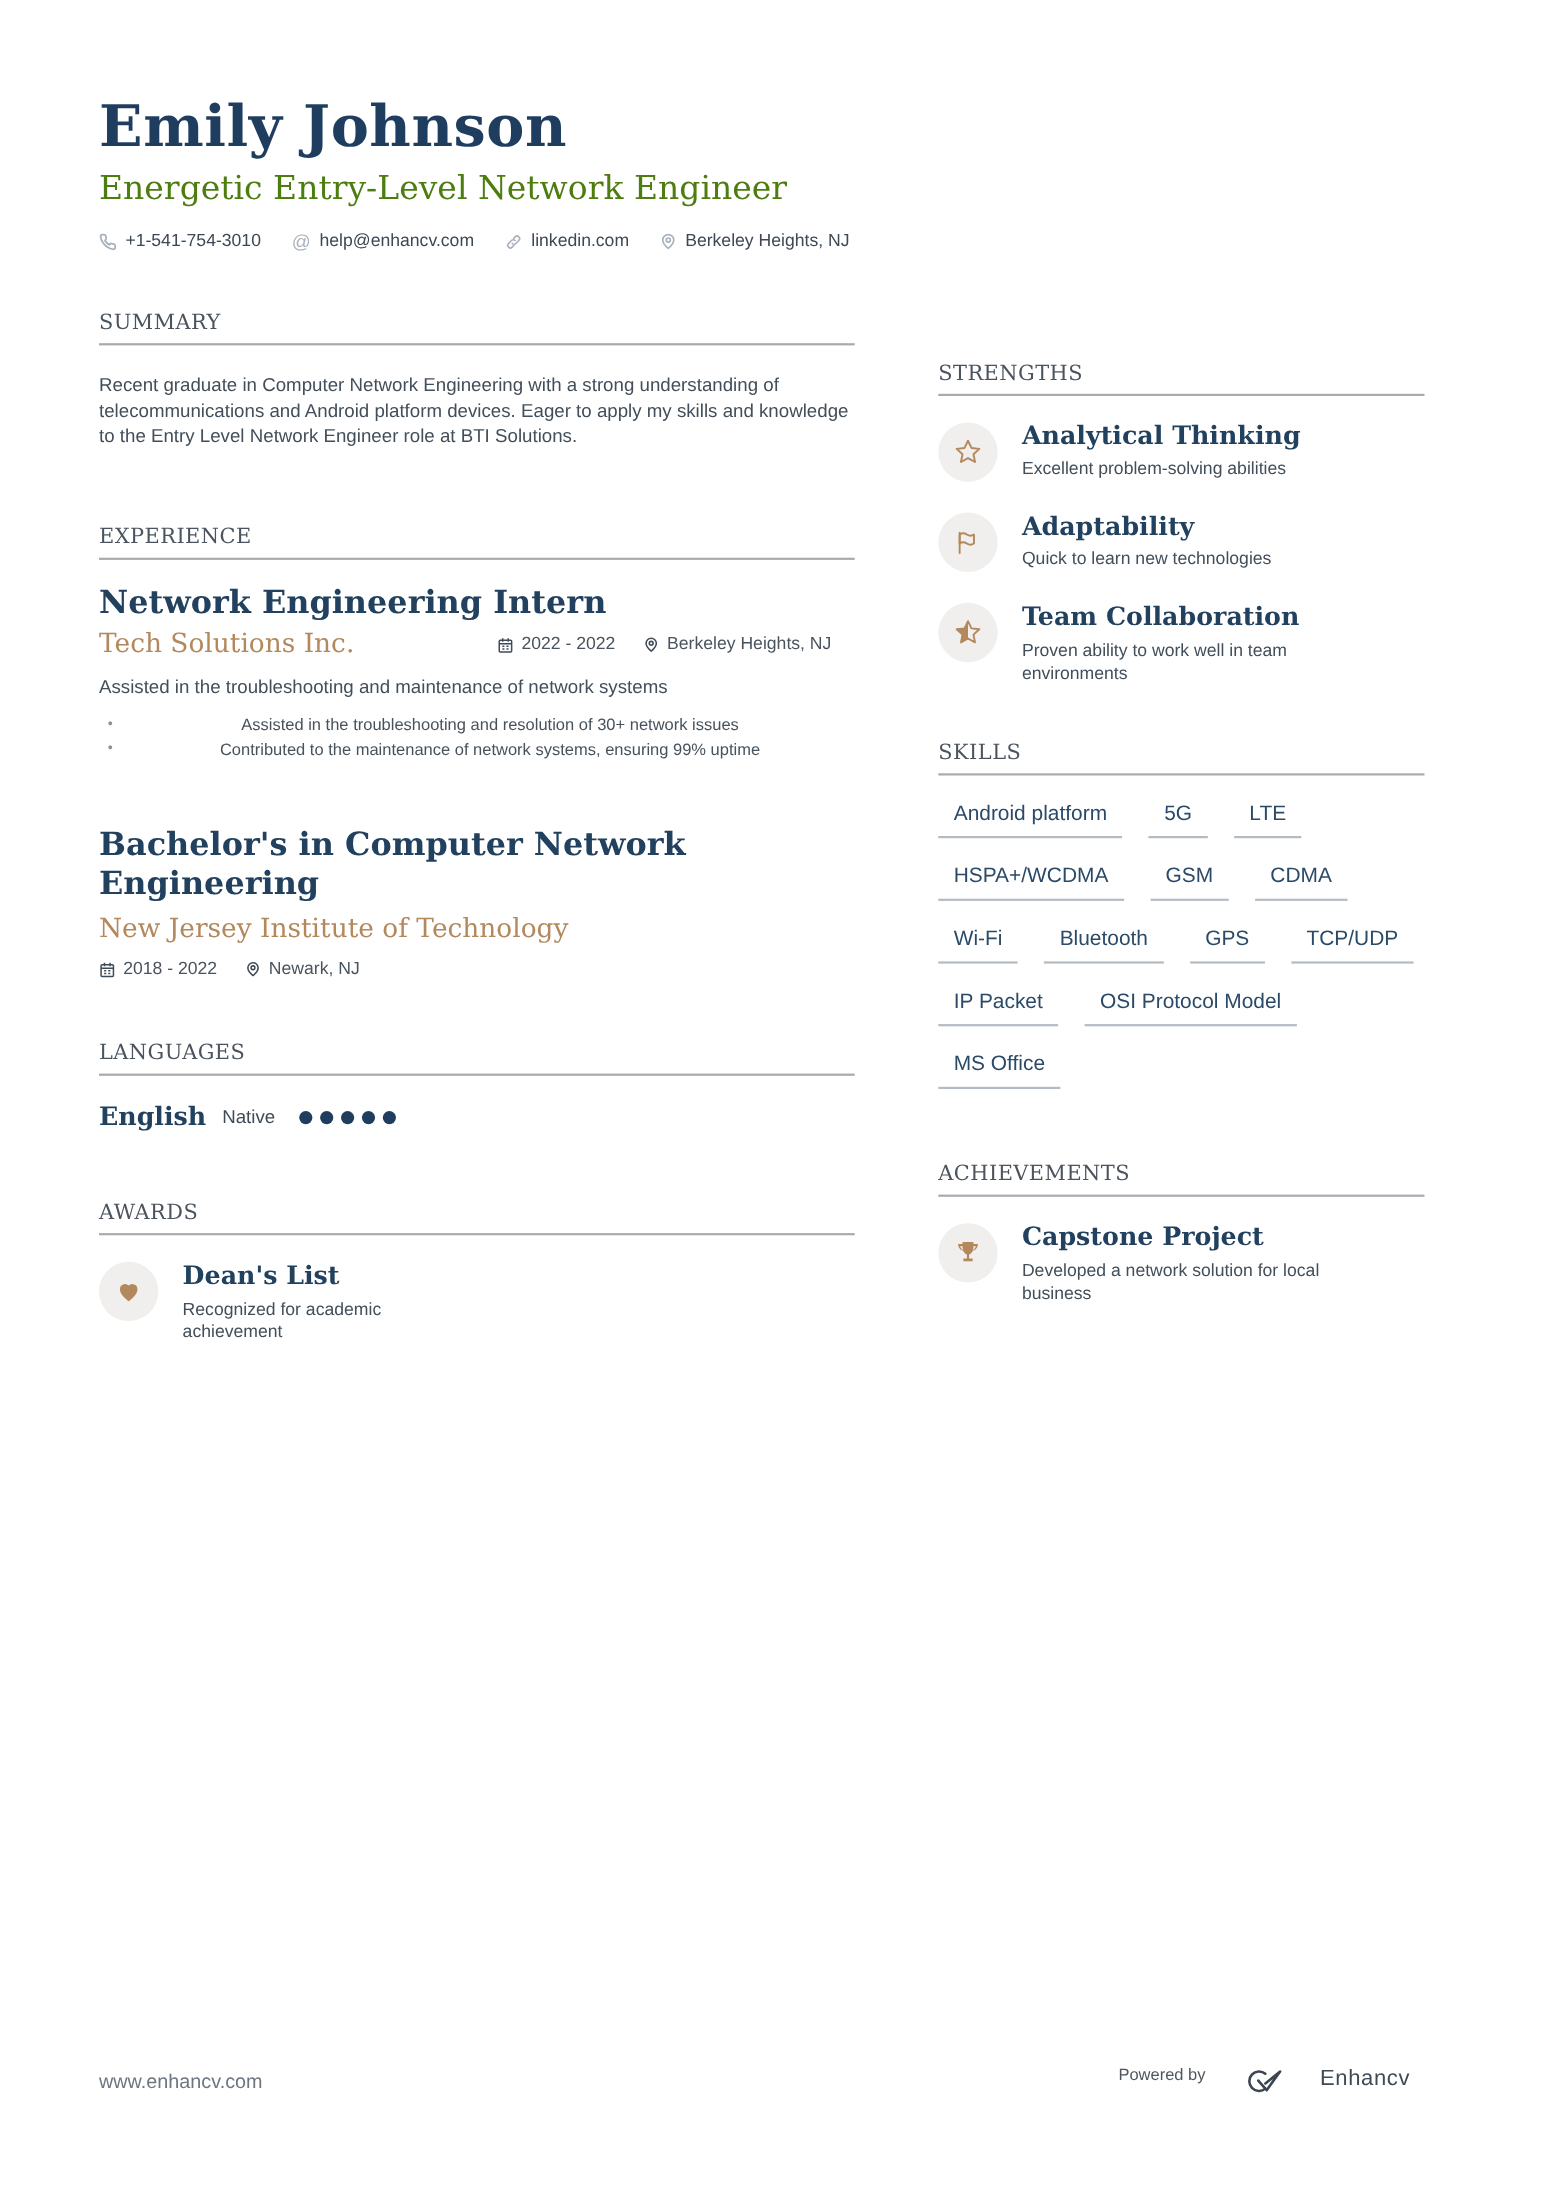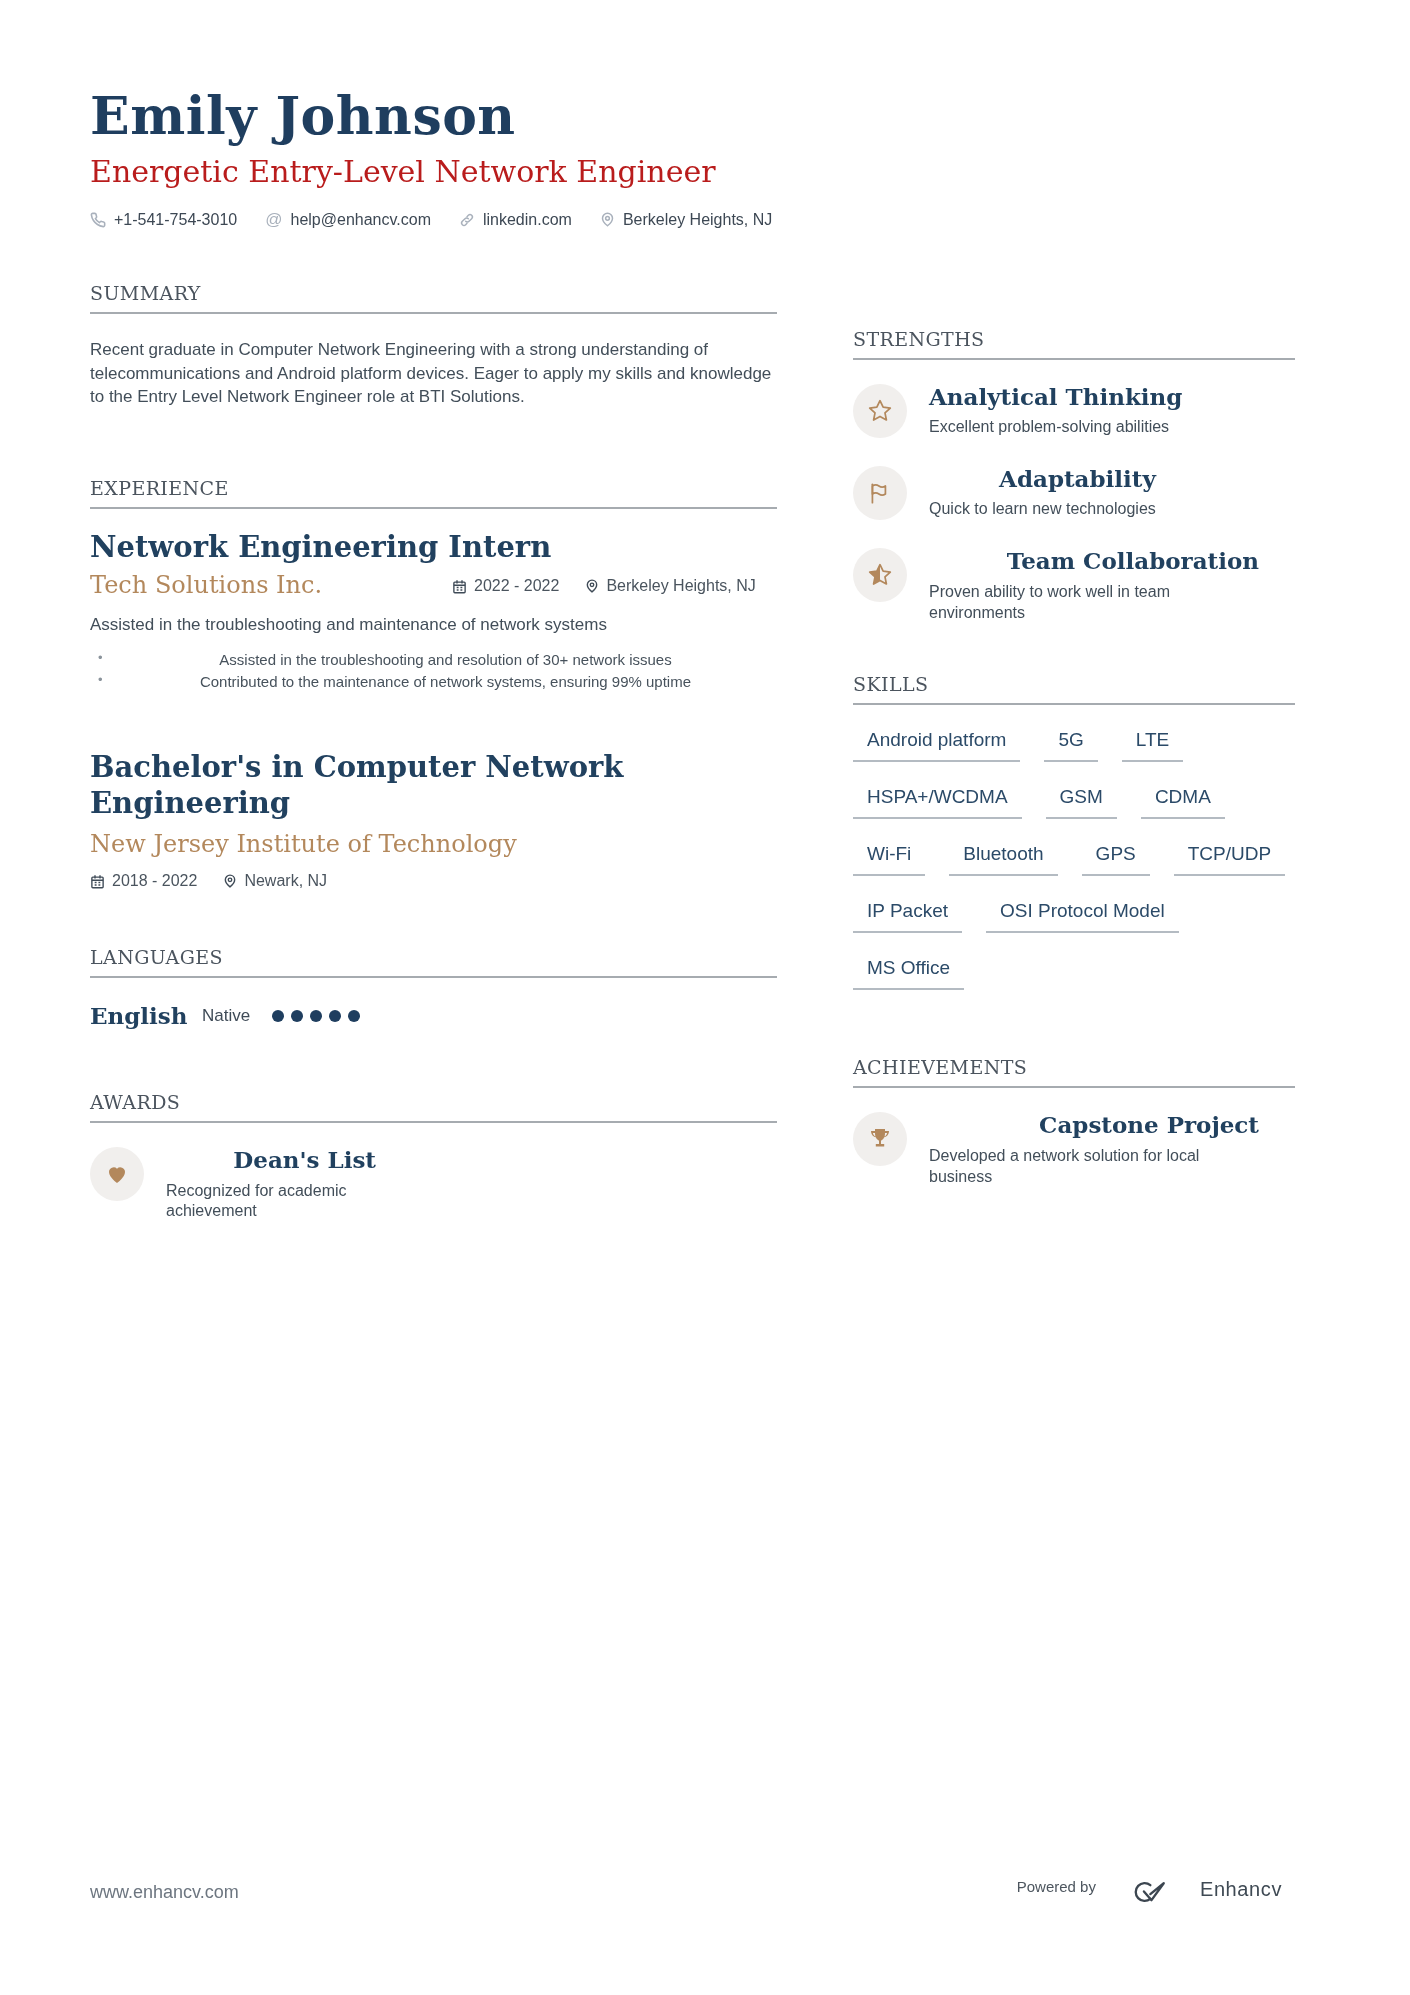--- a/index.html
+++ b/index.html
@@ -12,21 +12,21 @@
   .page { position:absolute; inset:0; padding:86px 115px 0 90px; }
 
   
   .name {
     font-family:"DejaVu Serif","Liberation Serif",serif;
     font-size:52px; line-height:1.15; font-weight:700; color:#1f3e5f;
     letter-spacing:0.5px;
   }
   .job-title {
     font-family:"DejaVu Serif","Liberation Serif",serif;
-    font-size:30px; line-height:1.2; font-weight:400; color:#b91c1c;
+    font-size:30px; line-height:1.2; font-weight:400; color:#4d7c0f;
     margin-top:8px;
   }
   .contact-row { display:flex; margin-top:20px; gap:28px; }
   .contact-item { display:flex; align-items:center; gap:8px; font-size:16px; color:#3d4854; }
   .contact-item .cicon { color:#a9b1bc; display:inline-flex; align-items:center; }
   .contact-item .at { font-size:17px; color:#a9b1bc; font-weight:400; }
 
   
   .columns { display:flex; gap:76px; margin-top:52px; }
   .col-left  { width:687px; flex:0 0 687px; }
@@ -85,21 +85,21 @@
   
   .card { display:flex; margin-top:24px; }
   .card + .card { margin-top:28px; }
   .circle {
     width:54px; height:54px; border-radius:50%; background:#f1efed; flex:0 0 54px;
     display:flex; align-items:center; justify-content:center; color:#b3885c;
   }
   .card-body { margin-left:22px; }
   .card-title {
     font-family:"DejaVu Serif","Liberation Serif",serif;
-    font-size:23px; line-height:1.15; font-weight:600; color:#21415f;text-align:right;
+    font-size:23px; line-height:1.15; font-weight:600; color:#21415f;
   }
   .card-desc { margin-top:7px; font-size:16px; line-height:1.3; color:#424e59; max-width:330px; }
 
   
   .quote {
     margin-top:22px; font-family:"DejaVu Serif","Liberation Serif",serif;
     font-size:26px; line-height:1.32; color:#b3885c; font-weight:400;
   }
   .sec-strengths { margin-top:46px; }
   .sec-skills { margin-top:50px; }

